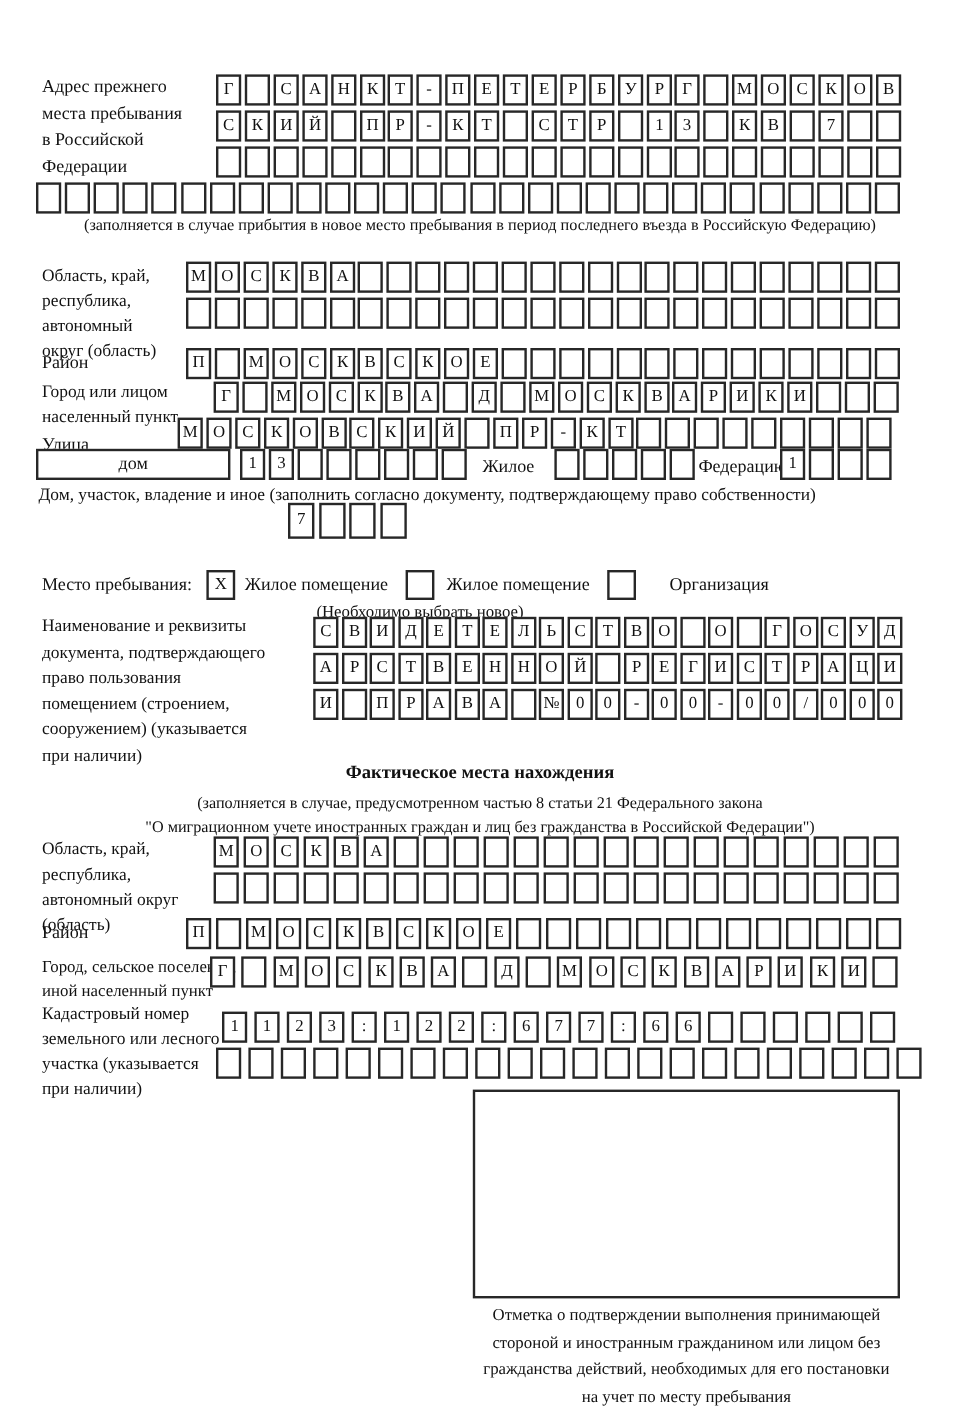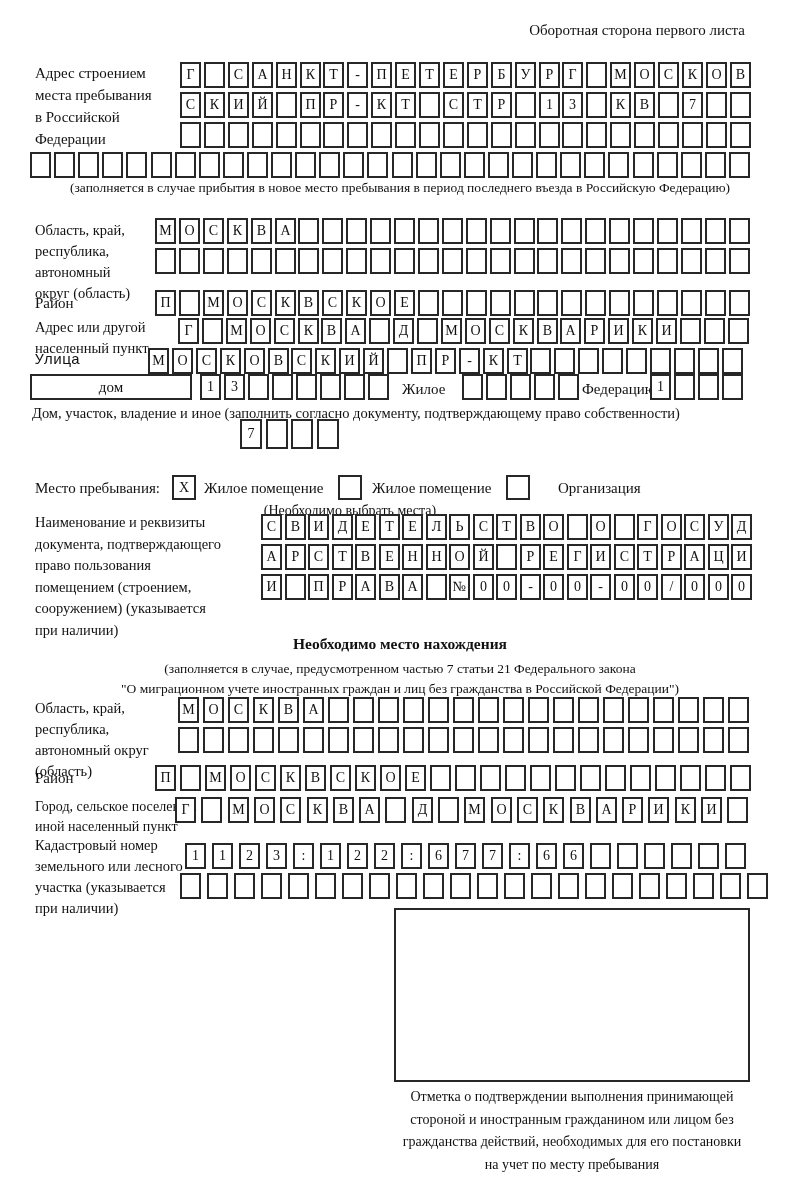--- a/index.html
+++ b/index.html
@@ -14,50 +14,49 @@
   }
   .wbox{
     position:absolute;border:2px solid #272727;box-sizing:border-box;background:#ffffff;
     display:flex;align-items:center;justify-content:center;font-size:15px;
   }
 </style>
 </head>
 <body>
 
 <div id="form-page">
-    <div class="txt" style="left: 300px; top: 20px; width: 445px; text-align: right; font-weight: normal; font-size: 15px; line-height: 20px;">Оборотная сторона первого листа</div>
-    <div class="txt" style="left: 35px; top: 62px; width: 150px; text-align: left; font-weight: normal; font-size: 15px; line-height: 22px;">Адрес строением
+    <div class="txt" style="left: 35px; top: 62px; width: 150px; text-align: left; font-weight: normal; font-size: 15px; line-height: 22px;">Адрес прежнего
 места пребывания
 в Российской
 Федерации</div>
     <div class="txt" style="left: 30px; top: 179px; width: 740px; text-align: center; font-weight: normal; font-size: 13.5px; line-height: 17px;">(заполняется в случае прибытия в новое место пребывания в период последнего въезда в Российскую Федерацию)</div>
     <div class="txt" style="left: 35px; top: 220px; width: 120px; text-align: left; font-weight: normal; font-size: 14.5px; line-height: 21px;">Область, край,
 республика,
 автономный
 округ (область)</div>
     <div class="txt" style="left: 35px; top: 293px; width: auto; text-align: left; font-weight: normal; font-size: 15px; line-height: 20px;">Район</div>
-    <div class="txt" style="left: 35px; top: 317px; width: 145px; text-align: left; font-weight: normal; font-size: 14.5px; line-height: 21px;">Адрес или другой
+    <div class="txt" style="left: 35px; top: 317px; width: 145px; text-align: left; font-weight: normal; font-size: 14.5px; line-height: 21px;">Город или лицом
 населенный пункт</div>
-    <div class="txt" style="left: 35px; top: 351px; width: auto; text-align: center; font-weight: normal; font-size: 15px; line-height: 20px; font-family: Liberation Mono, monospace;">Улица</div>
+    <div class="txt" style="left: 35px; top: 361px; width: auto; text-align: center; font-weight: normal; font-size: 15px; line-height: 20px;">Улица</div>
     <div class="txt" style="left: 402px; top: 379px; width: auto; text-align: left; font-weight: normal; font-size: 15px; line-height: 20px;">Жилое</div>
     <div class="txt" style="left: 582px; top: 379px; width: auto; text-align: left; font-weight: normal; font-size: 15px; line-height: 20px;">Федерацию</div>
     <div class="txt" style="left: 32px; top: 403px; width: 745px; text-align: left; font-weight: normal; font-size: 14.5px; line-height: 20px;">Дом, участок, владение и иное (заполнить согласно документу, подтверждающему право собственности)</div>
     <div class="txt" style="left: 35px; top: 478px; width: auto; text-align: left; font-weight: normal; font-size: 15px; line-height: 20px;">Место пребывания:</div>
     <div class="txt" style="left: 204px; top: 478px; width: auto; text-align: left; font-weight: normal; font-size: 15px; line-height: 20px;">Жилое помещение</div>
     <div class="txt" style="left: 372px; top: 478px; width: auto; text-align: left; font-weight: normal; font-size: 15px; line-height: 20px;">Жилое помещение</div>
     <div class="txt" style="left: 558px; top: 478px; width: auto; text-align: left; font-weight: normal; font-size: 15px; line-height: 20px;">Организация</div>
-    <div class="txt" style="left: 130px; top: 501px; width: 440px; text-align: center; font-weight: normal; font-size: 14px; line-height: 20px;">(Необходимо выбрать места)</div>
+    <div class="txt" style="left: 130px; top: 501px; width: 440px; text-align: center; font-weight: normal; font-size: 14px; line-height: 20px;">(Необходимо выбрать новое)</div>
     <div class="txt" style="left: 35px; top: 512px; width: 225px; text-align: left; font-weight: normal; font-size: 14.5px; line-height: 21.5px;">Наименование и реквизиты
 документа, подтверждающего
 право пользования
 помещением (строением,
 сооружением) (указывается
 при наличии)</div>
-    <div class="txt" style="left: 30px; top: 634px; width: 740px; text-align: center; font-weight: bold; font-size: 15.5px; line-height: 20px;">Необходимо место нахождения</div>
-    <div class="txt" style="left: 30px; top: 659px; width: 740px; text-align: center; font-weight: normal; font-size: 13.5px; line-height: 20px;">(заполняется в случае, предусмотренном частью 7 статьи 21 Федерального закона
+    <div class="txt" style="left: 30px; top: 634px; width: 740px; text-align: center; font-weight: bold; font-size: 15.5px; line-height: 20px;">Фактическое места нахождения</div>
+    <div class="txt" style="left: 30px; top: 659px; width: 740px; text-align: center; font-weight: normal; font-size: 13.5px; line-height: 20px;">(заполняется в случае, предусмотренном частью 8 статьи 21 Федерального закона
 "О миграционном учете иностранных граждан и лиц без гражданства в Российской Федерации")</div>
     <div class="txt" style="left: 35px; top: 698px; width: 150px; text-align: left; font-weight: normal; font-size: 14.5px; line-height: 21px;">Область, край,
 республика,
 автономный округ
 (область)</div>
     <div class="txt" style="left: 35px; top: 768px; width: auto; text-align: left; font-weight: normal; font-size: 15px; line-height: 20px;">Район</div>
     <div class="txt" style="left: 35px; top: 797px; width: 180px; text-align: left; font-weight: normal; font-size: 14px; line-height: 20px;">Город, сельское поселение,
 иной населенный пункт</div>
     <div class="txt" style="left: 35px; top: 835px; width: 170px; text-align: left; font-weight: normal; font-size: 14.5px; line-height: 21px;">Кадастровый номер
 земельного или лесного

